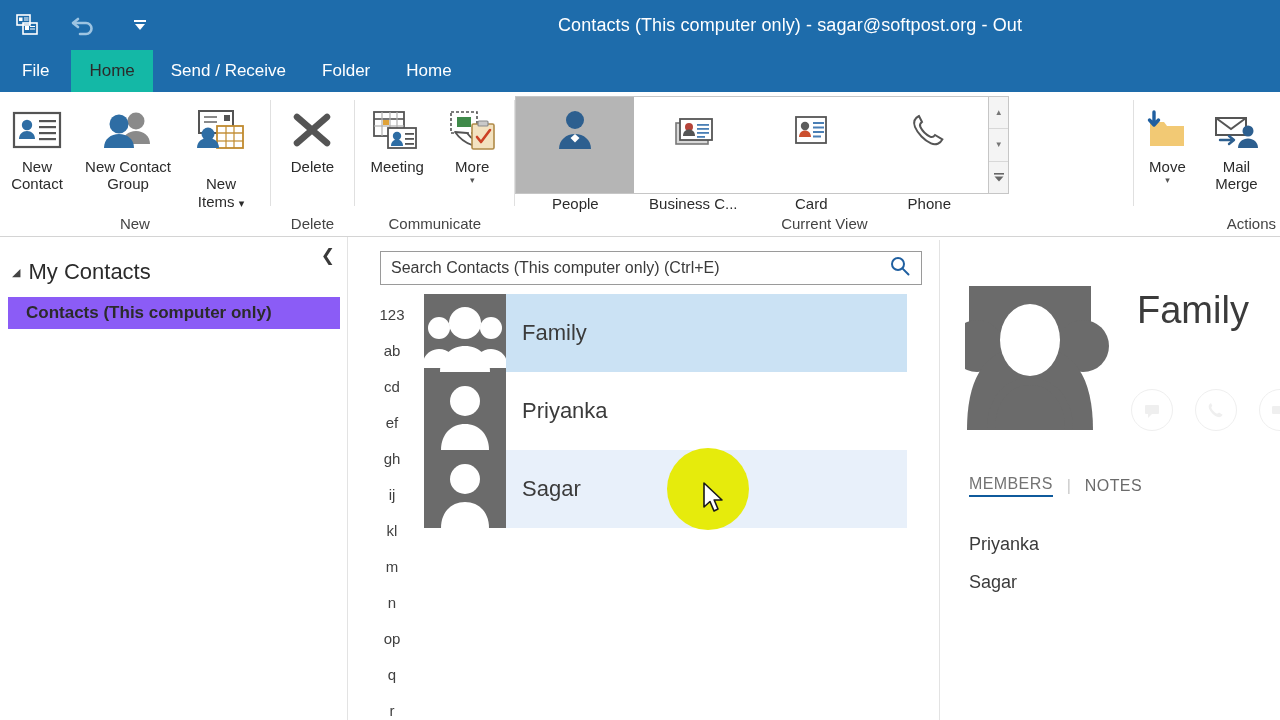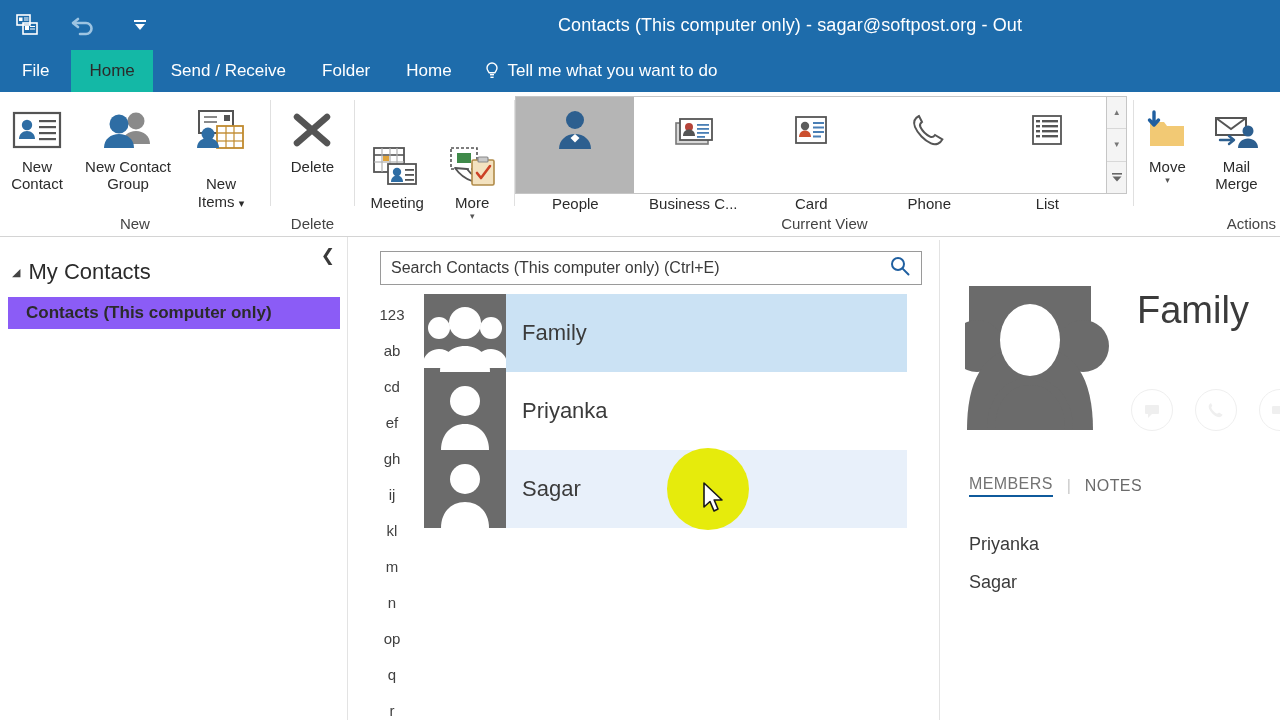--- a/index.html
+++ b/index.html
@@ -221,28 +221,20 @@
     </div>
     <div class="title-text">Contacts (This computer only) - sagar@softpost.org - Out</div>
   </div>
 
   <div class="tabstrip">
     <div class="tab file">File</div>
     <div class="tab active">Home</div>
     <div class="tab">Send / Receive</div>
     <div class="tab">Folder</div>
     <div class="tab">Home</div>
-    <div class="tellme">
-      <svg width="16" height="20" viewBox="0 0 16 20">
-        <path d="M8 2 a5 5 0 0 1 5 5 c0 2.2-1.6 3.5-2.2 4.8 h-5.6 C4.6 10.5 3 9.2 3 7 a5 5 0 0 1 5-5 Z" fill="none" stroke="#ffffff" stroke-width="1.4"></path>
-        <rect x="6" y="13" width="4" height="1.4" fill="#ffffff"></rect>
-        <rect x="6.4" y="15.6" width="3.2" height="1.4" fill="#ffffff"></rect>
-      </svg>
-      <span>Tell me what you want to do</span>
-    </div>
   </div>
 
   <div class="ribbon">
 
     <div class="rgroup" style="width:278px;">
       <div class="rgroup-items">
         <div class="rbtn" style="min-width:74px;">
           <span class="rico">
             <svg width="52" height="42" viewBox="0 0 52 42">
               <rect x="3" y="4" width="46" height="34" fill="#ffffff" stroke="#545454" stroke-width="2.2"></rect>
@@ -303,21 +295,21 @@
               <path d="M9 9 L39 35 M39 9 L9 35" stroke="#545454" stroke-width="6.5" stroke-linecap="round"></path>
             </svg>
           </span>
           <span class="rlbl">Delete</span>
         </div>
       </div>
       <div class="rgroup-label">Delete</div>
     </div>
     <div class="rgroup-sep"></div>
 
-    <div class="rgroup" style="width:164px;margin-top:36px;">
+    <div class="rgroup" style="width:164px;">
       <div class="rgroup-items">
         <div class="rbtn" style="min-width:84px;">
           <span class="rico">
             <svg width="54" height="44" viewBox="0 0 54 44">
               <rect x="4" y="4" width="30" height="24" fill="#ffffff" stroke="#545454" stroke-width="1.8"></rect>
               <line x1="4" y1="11" x2="34" y2="11" stroke="#545454" stroke-width="1.6"></line>
               <line x1="12" y1="4" x2="12" y2="28" stroke="#b0b0b0" stroke-width="1.2"></line>
               <line x1="20" y1="4" x2="20" y2="28" stroke="#b0b0b0" stroke-width="1.2"></line>
               <line x1="27" y1="4" x2="27" y2="28" stroke="#b0b0b0" stroke-width="1.2"></line>
               <line x1="4" y1="18" x2="34" y2="18" stroke="#b0b0b0" stroke-width="1.2"></line>
@@ -394,36 +386,20 @@
             <span class="glbl">Card</span>
           </div>
           <div class="gitem">
             <span class="gico">
               <svg width="46" height="46" viewBox="0 0 46 46">
                 <path d="M13 9 c-4 2-6 6-4 11 c2.6 6.4 9.4 13.4 16 16.4 c5 2.2 9.4 0 11.4-4 l-7.4-4.4 c-1.4 2-3 2.6-5 1.6 c-3.6-1.8-7.8-6-9.6-9.6 c-1-2-0.4-3.6 1.6-5 Z" fill="#ffffff" stroke="#555" stroke-width="2"></path>
               </svg>
             </span>
             <span class="glbl">Phone</span>
           </div>
-          <div class="gitem">
-            <span class="gico">
-              <svg width="46" height="46" viewBox="0 0 46 46">
-                <rect x="9" y="9" width="28" height="28" fill="#ffffff" stroke="#555" stroke-width="1.8"></rect>
-                <rect x="12" y="13" width="4" height="2.4" fill="#555"></rect>
-                <rect x="18" y="13" width="16" height="2.4" fill="#555"></rect>
-                <rect x="12" y="18" width="4" height="2.4" fill="#555"></rect>
-                <rect x="18" y="18" width="16" height="2.4" fill="#555"></rect>
-                <rect x="12" y="23" width="4" height="2.4" fill="#555"></rect>
-                <rect x="18" y="23" width="16" height="2.4" fill="#555"></rect>
-                <rect x="12" y="28" width="4" height="2.4" fill="#555"></rect>
-                <rect x="18" y="28" width="16" height="2.4" fill="#555"></rect>
-              </svg>
-            </span>
-            <span class="glbl">List</span>
-          </div>
         </div>
         <div class="gallery-scroll">
           <div class="gsbtn">▲</div>
           <div class="gsbtn">▼</div>
           <div class="gsbtn">
             <svg width="14" height="14" viewBox="0 0 14 14">
               <rect x="2" y="3" width="10" height="1.6" fill="#666"></rect>
               <path d="M2.5 6.5 L11.5 6.5 L7 11.5 Z" fill="#666"></path>
             </svg>
           </div>

